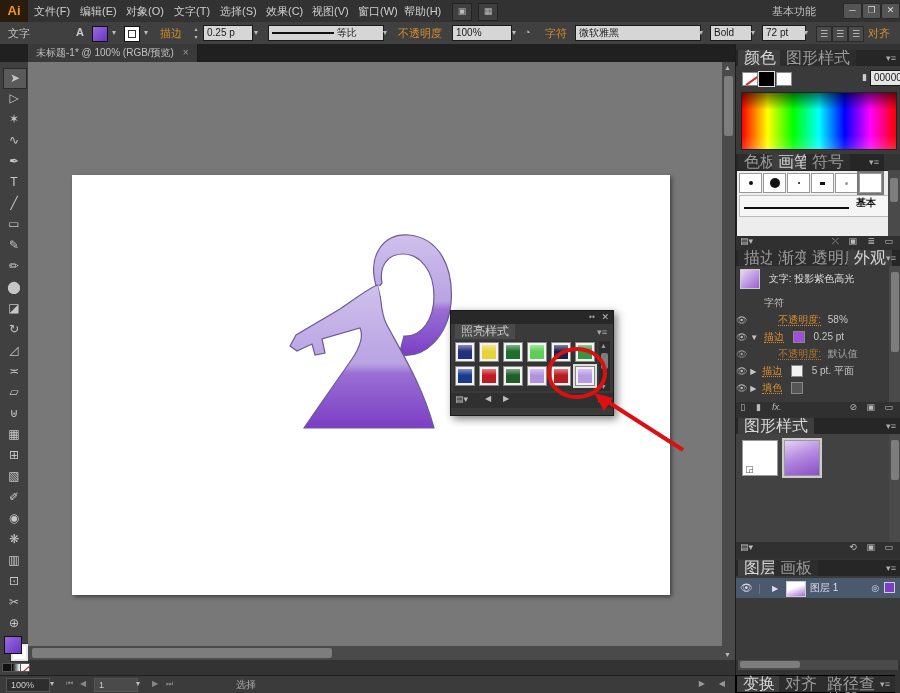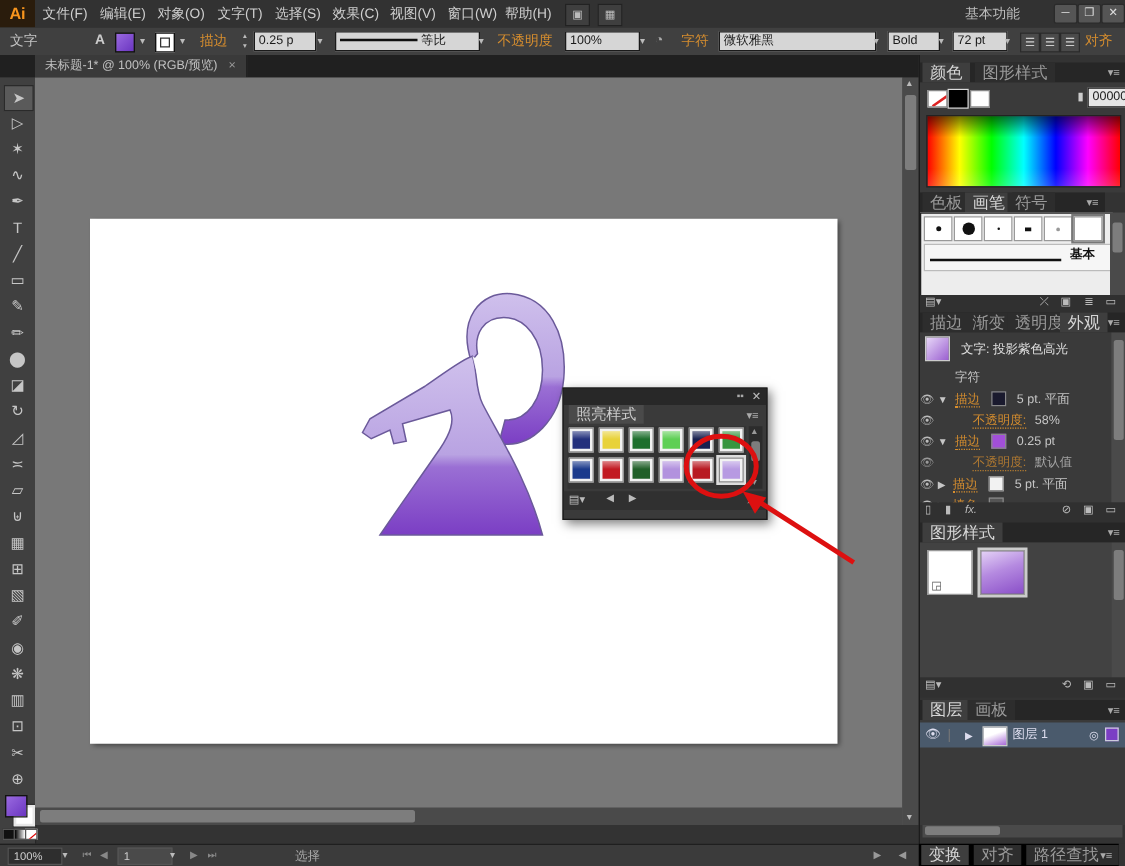--- a/index.html
+++ b/index.html
@@ -49,21 +49,21 @@
   .fp-title{left:4px;top:13px;height:15px;background:#4a4a4a;color:#ccc;font-size:12px;
             line-height:15px;padding:0 6px;}
   .fp-grid{left:3px;top:30px;width:143px;height:50px;background:#333;overflow:hidden;}
   .fswatch{width:20px;height:20px;background:#f2f2f2;border:1px solid #888;padding:2px;box-sizing:border-box;}
   .fswatch .inner{width:100%;height:100%;}
   .fp-scroll{left:148px;top:30px;width:11px;height:50px;background:#2c2c2c;}
   .fp-bottom{left:0;top:82px;width:162px;height:15px;background:#303030;color:#bbb;}
   
   .dock{left:735px;top:44px;width:165px;height:631px;background:#333333;border-left:1px solid #1c1c1c;}
   .ptabs{height:16px;background:#262626;}
-  .ptab{top:0;height:16px;line-height:16px;font-size:13px;color:#9a9a9a;padding:0 6px;background:#2d2d2d;}
+  .ptab{top:0;height:16px;line-height:16px;font-size:16px;color:#9a9a9a;padding:0 6px;background:#2d2d2d;}
   .ptab.act{background:#3e3e3e;color:#d6d6d6;}
   .pmenu{width:16px;height:12px;color:#aaa;font-size:9px;text-align:center;line-height:12px;}
   .orange{color:#d78e2e;border-bottom:1px dotted #d78e2e;}
   .app-row{height:17px;line-height:17px;font-size:10px;color:#c6c6c6;}
   .eye{width:14px;text-align:center;color:#bbb;font-size:9px;}
   .spect{background:
       linear-gradient(to bottom, rgba(0,0,0,.55) 0%, rgba(0,0,0,0) 30%, rgba(255,255,255,0) 75%, rgba(255,255,255,.15) 100%),
       linear-gradient(to right,#ff0000,#ffff00,#00ff00,#00ffff,#0000ff,#ff00ff,#ff0000);}
   .brushcell{width:21px;height:18px;background:#fff;border:1px solid #999;}
   .gs-thumb{width:34px;height:34px;background:#fff;border:1px solid #999;}
@@ -349,27 +349,20 @@
     <div class="ab" style="left:0;top:222px;width:153px;height:136px;background:#3a3a3a;overflow:hidden">
       <div class="app-row" style="padding:3px 4px;height:22px">
         <span style="display:inline-block;width:18px;height:18px;background:linear-gradient(135deg,#e8d8f8,#9a5fd0);border:1px solid #ccc;vertical-align:middle"></span>
         <span style="color:#e0e0e0;margin-left:6px">文字: 投影紫色高光</span>
       </div>
       <div class="app-row" style="padding-left:28px">
         <span>字符</span>
       </div>
       <div class="app-row">
         <span class="eye">👁</span>
-        <span style="font-size:8px">▼</span>
-        <span class="orange" style="margin-left:3px">描边</span>
-        <span style="display:inline-block;width:10px;height:10px;background:#1a1a2e;border:1px solid #888;vertical-align:middle;margin-left:6px"></span>
-        <span style="margin-left:6px">5 pt. 平面</span>
-      </div>
-      <div class="app-row">
-        <span class="eye">👁</span>
         <span class="orange" style="margin-left:28px">不透明度:</span>
         <span style="margin-left:4px">58%</span>
       </div>
       <div class="app-row">
         <span class="eye">👁</span>
         <span style="font-size:8px">▼</span>
         <span class="orange" style="margin-left:3px">描边</span>
         <span style="display:inline-block;width:10px;height:10px;background:#a24fd8;border:1px solid #888;vertical-align:middle;margin-left:6px"></span>
         <span style="margin-left:6px">0.25 pt</span>
       </div>

